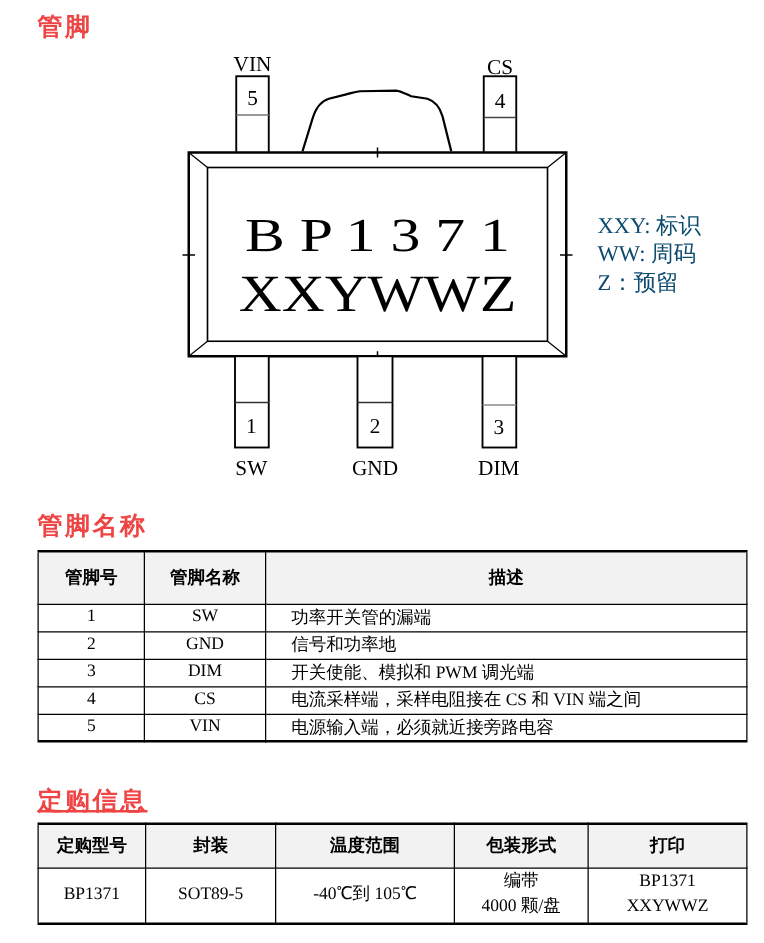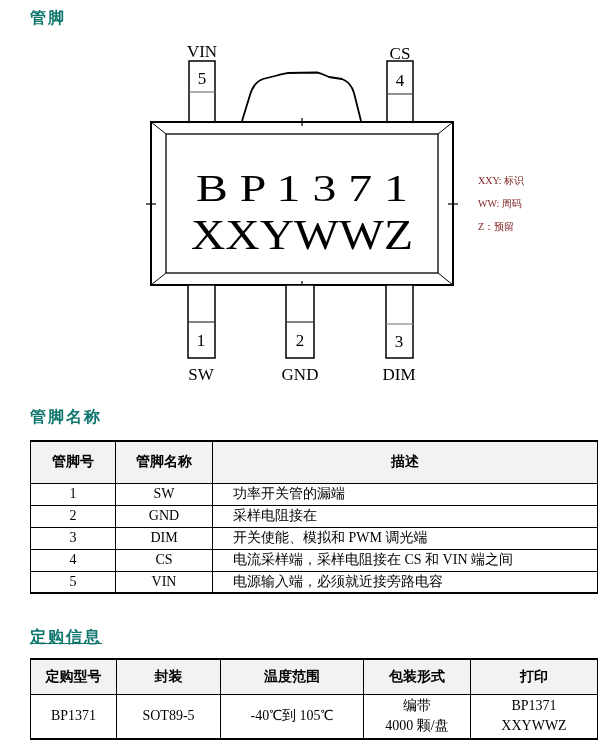--- a/index.html
+++ b/index.html
@@ -9,48 +9,48 @@
     width: 611px;
     height: 754px;
     background: #ffffff;
     color: #000000;
     font-family: "Liberation Serif", serif;
     overflow: hidden;
   }
   .section-title {
     position: absolute;
     left: 30px;
-    font-size: 16px;
+    font-size: 20px;
     font-weight: bold;
     font-family: "Liberation Serif", serif;
     letter-spacing: 2px;
-    color: #0f766e;
+    color: #ef4444;
   }
   #title-pins { top: 8px; }
   #title-pindesc { top: 407px; }
   #title-ordering { top: 627px; text-decoration: underline; }
 
   
   svg.diagram { position: absolute; left: 0; top: 0; }
   svg.diagram text {
     font-family: "Liberation Serif", serif;
     fill: #000000;
   }
   .pin-label { font-size: 17px; }
   .pin-number { font-size: 17px; }
   .marking1 { font-size: 38px; }
   .marking2 { font-size: 42px; }
 
   .legend {
     position: absolute;
     left: 478px;
     top: 169px;
-    font-size: 10px;
+    font-size: 18px;
     line-height: 23px;
-    color: #7f1d1d;
+    color: #0c4a6e;
     white-space: nowrap;
   }
 
   
   table.dtable {
     position: absolute;
     left: 30px;
     border-collapse: collapse;
     table-layout: fixed;
     width: 567px;
@@ -163,21 +163,21 @@
     </thead>
     <tbody>
       <tr>
         <td>1</td>
         <td>SW</td>
         <td class="desc">功率开关管的漏端</td>
       </tr>
       <tr>
         <td>2</td>
         <td>GND</td>
-        <td class="desc">采样电阻接在</td>
+        <td class="desc">信号和功率地</td>
       </tr>
       <tr>
         <td>3</td>
         <td>DIM</td>
         <td class="desc">开关使能、模拟和 PWM 调光端</td>
       </tr>
       <tr>
         <td>4</td>
         <td>CS</td>
         <td class="desc">电流采样端，采样电阻接在 CS 和 VIN 端之间</td>

